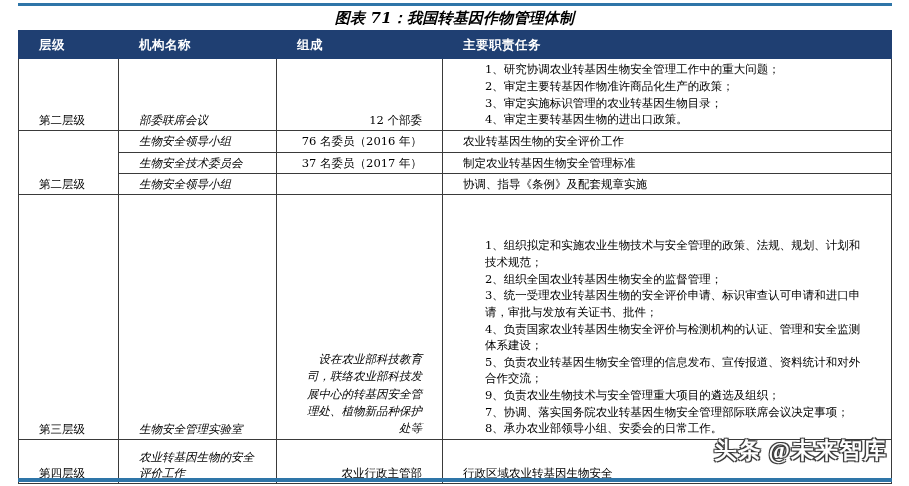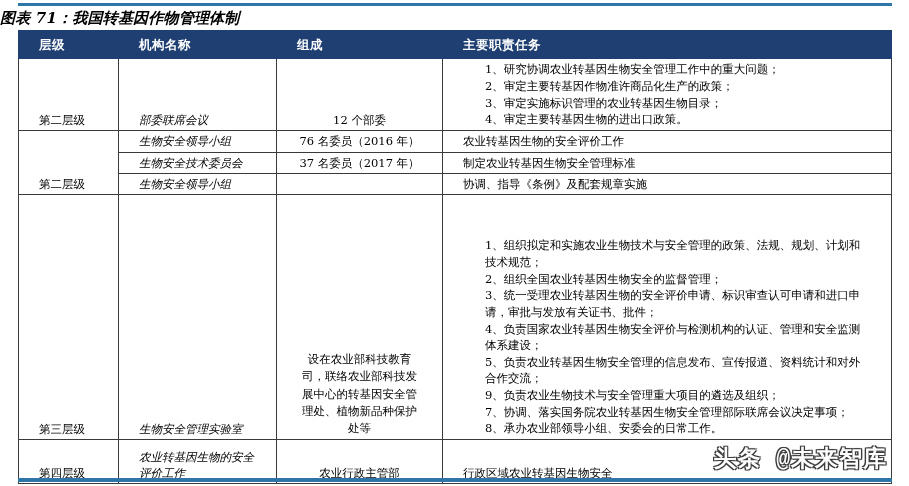--- a/index.html
+++ b/index.html
@@ -45,20 +45,21 @@
   .caption {
     flex: none;
     height: 24px;
     line-height: 24px;
     font-size: 15px;
     font-weight: bold;
     font-style: italic;
     letter-spacing: 0.2px;
     white-space: nowrap;
     font-family: "DejaVu Serif", "Liberation Serif", serif;
+    text-align: center;
   }
 
   
   .table-wrap {
     flex: 1 1 auto;
     padding: 0 18px 0 18px;
     box-sizing: border-box;
     min-height: 0;
   }
   table.grid {
@@ -88,25 +89,25 @@
     letter-spacing: 0.5px;
   }
 
   col.c-level  { width: 100px; }
   col.c-org    { width: 158px; }
   col.c-comp   { width: 166px; }
   col.c-duty   { width: 449px; }
 
   .cell-level  { text-align: left; padding-left: 14px; white-space: nowrap; }
   .cell-org    { text-align: left; padding-left: 10px; font-style: italic; }
-  .cell-comp   { text-align: center; padding-left: 8px; }
+  .cell-comp   { text-align: right; padding-left: 8px; }
   .cell-duty   { text-align: left; padding-left: 8px; vertical-align: top; }
 
   .duty-top { vertical-align: top; padding-top: 4px; }
-  .comp-top { vertical-align: bottom; padding-bottom: 3px; }
+  .comp-top { vertical-align: bottom; padding-bottom: 3px; font-style: italic; }
 
   ol.duties, ul.duties {
     margin: 0;
     padding: 0;
     list-style: none;
   }
   ol.duties li {
     margin: 0 0 0.5px 0;
     text-indent: 0;
     padding-left: 22px;
@@ -115,27 +116,27 @@
 
   
   .comp-block {
     line-height: 1.5;
   }
 
   
   .watermark {
     position: absolute;
     right: 22px;
-    bottom: 12px;
+    bottom: 20px;
     font-size: 23px;
     font-weight: bold;
     color: #ffffff;
     letter-spacing: 1px;
     white-space: nowrap;
-    font-family: Liberation Mono, monospace;
+    font-family: Liberation Serif, serif;
     text-shadow:
       -1.2px -1.2px 0 #3d3d3d,
        1.2px -1.2px 0 #3d3d3d,
       -1.2px  1.2px 0 #3d3d3d,
        1.2px  1.2px 0 #3d3d3d,
        0 0 2px #3d3d3d;
     pointer-events: none;
   }
 </style>
 </head>

